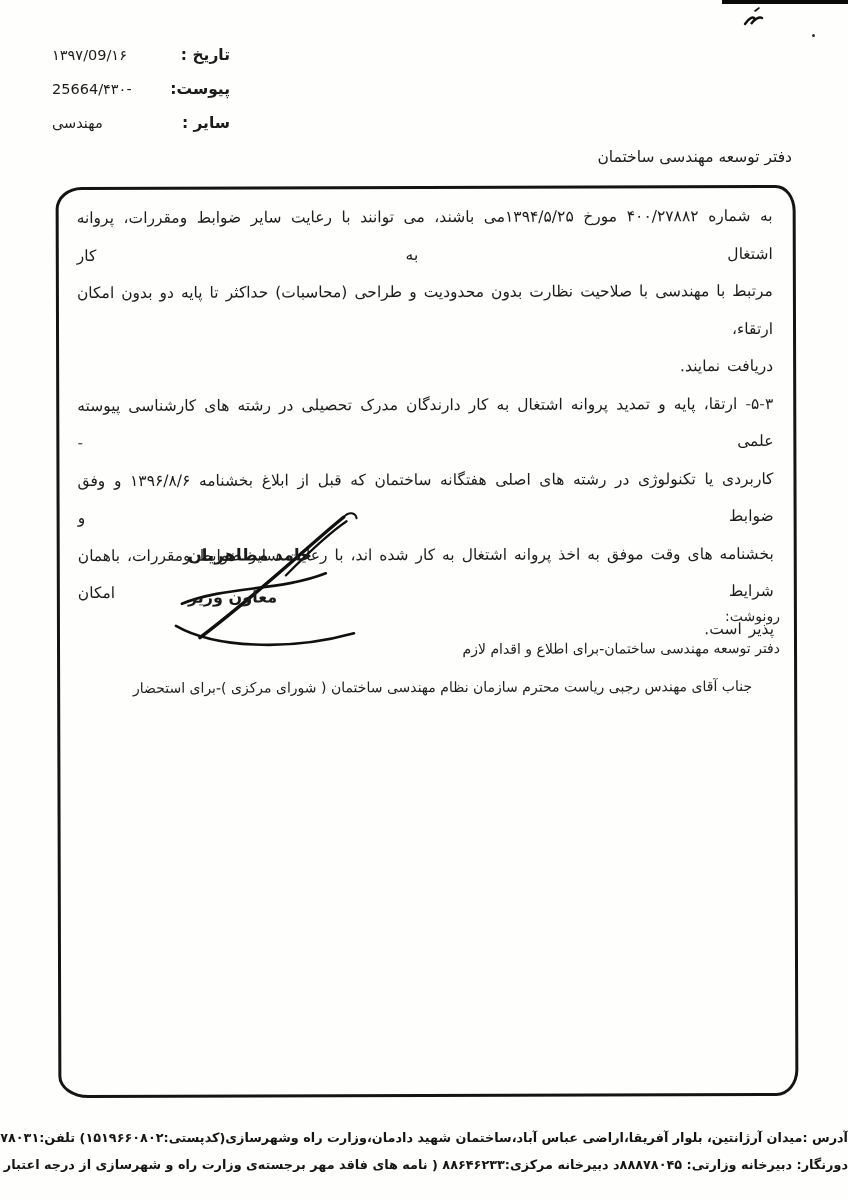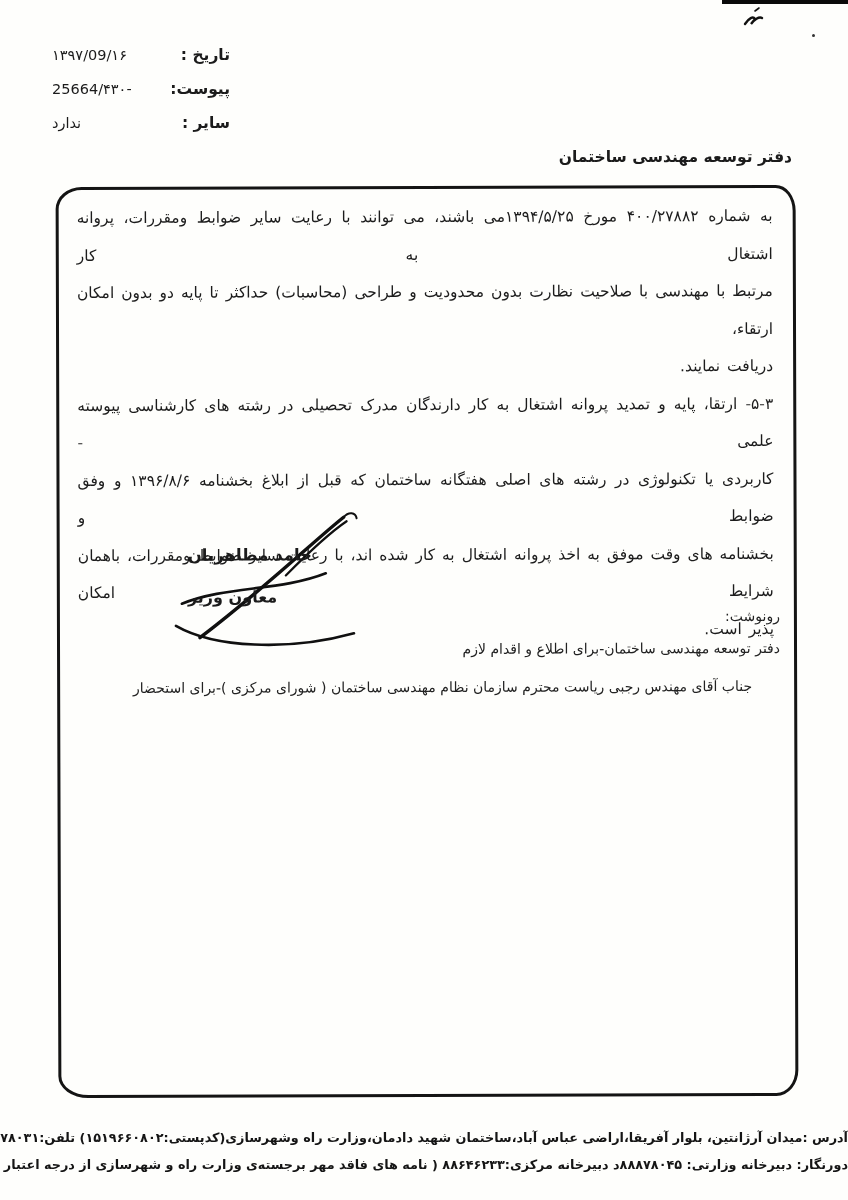--- a/index.html
+++ b/index.html
@@ -19,21 +19,21 @@
   .meta-row { display:flex; justify-content:space-between; align-items:baseline; height:34px; direction:rtl; }
   .meta-label { font-weight:bold; font-size:15.5px; white-space:nowrap; }
   .meta-value { font-size:14.5px; white-space:nowrap; }
   .num-ltr { direction:ltr; unicode-bidi:bidi-override; display:inline-block; }
 
   
   .center-head { position:absolute; top:42px; left:0; right:0; display:flex; flex-direction:column; align-items:center; }
   .emblem { display:block; }
   .country { font-weight:bold; font-size:13.5px; margin-top:7px; }
   .ministry { font-weight:bold; font-size:21px; margin-top:5px; }
-  .office { position:absolute; top:148px; right:56px; font-weight:bold; font-size:15.5px; direction:rtl; }
+  .office { position:absolute; top:148px; right:56px; font-weight:normal; font-size:15.5px; direction:rtl; }
 
   
   .letter-box {
     position:absolute; top:186px; left:57px; width:740px; height:911px;
     border:3px solid #141414;
     border-radius:26px 20px 22px 30px / 22px 26px 26px 22px;
     transform:rotate(-0.18deg);
   }
   .body-text { position:absolute; top:10px; left:18px; right:20px; direction:rtl;
     font-size:15.5px; line-height:37.5px; word-spacing:2px; color:#1c1c1c; }
@@ -74,21 +74,21 @@
     <div class="meta-row">
       <span class="meta-label">تاریخ :</span>
       <span class="meta-value num-ltr">۱۳۹۷/09/۱۶</span>
     </div>
     <div class="meta-row">
       <span class="meta-label">پیوست:</span>
       <span class="meta-value num-ltr">25664/۴۳۰-</span>
     </div>
     <div class="meta-row">
       <span class="meta-label">سایر :</span>
-      <span class="meta-value">ندارد</span>
+      <span class="meta-value">مهندسی</span>
     </div>
   </div>
 
 
   <div class="office">دفتر توسعه مهندسی ساختمان</div>
 
   <div class="letter-box">
 
     <div class="body-text">
       <div class="line j">به شماره ۴۰۰/۲۷۸۸۲ مورخ ۱۳۹۴/۵/۲۵می باشند، می توانند با رعایت سایر ضوابط ومقررات، پروانه اشتغال به کار</div>

